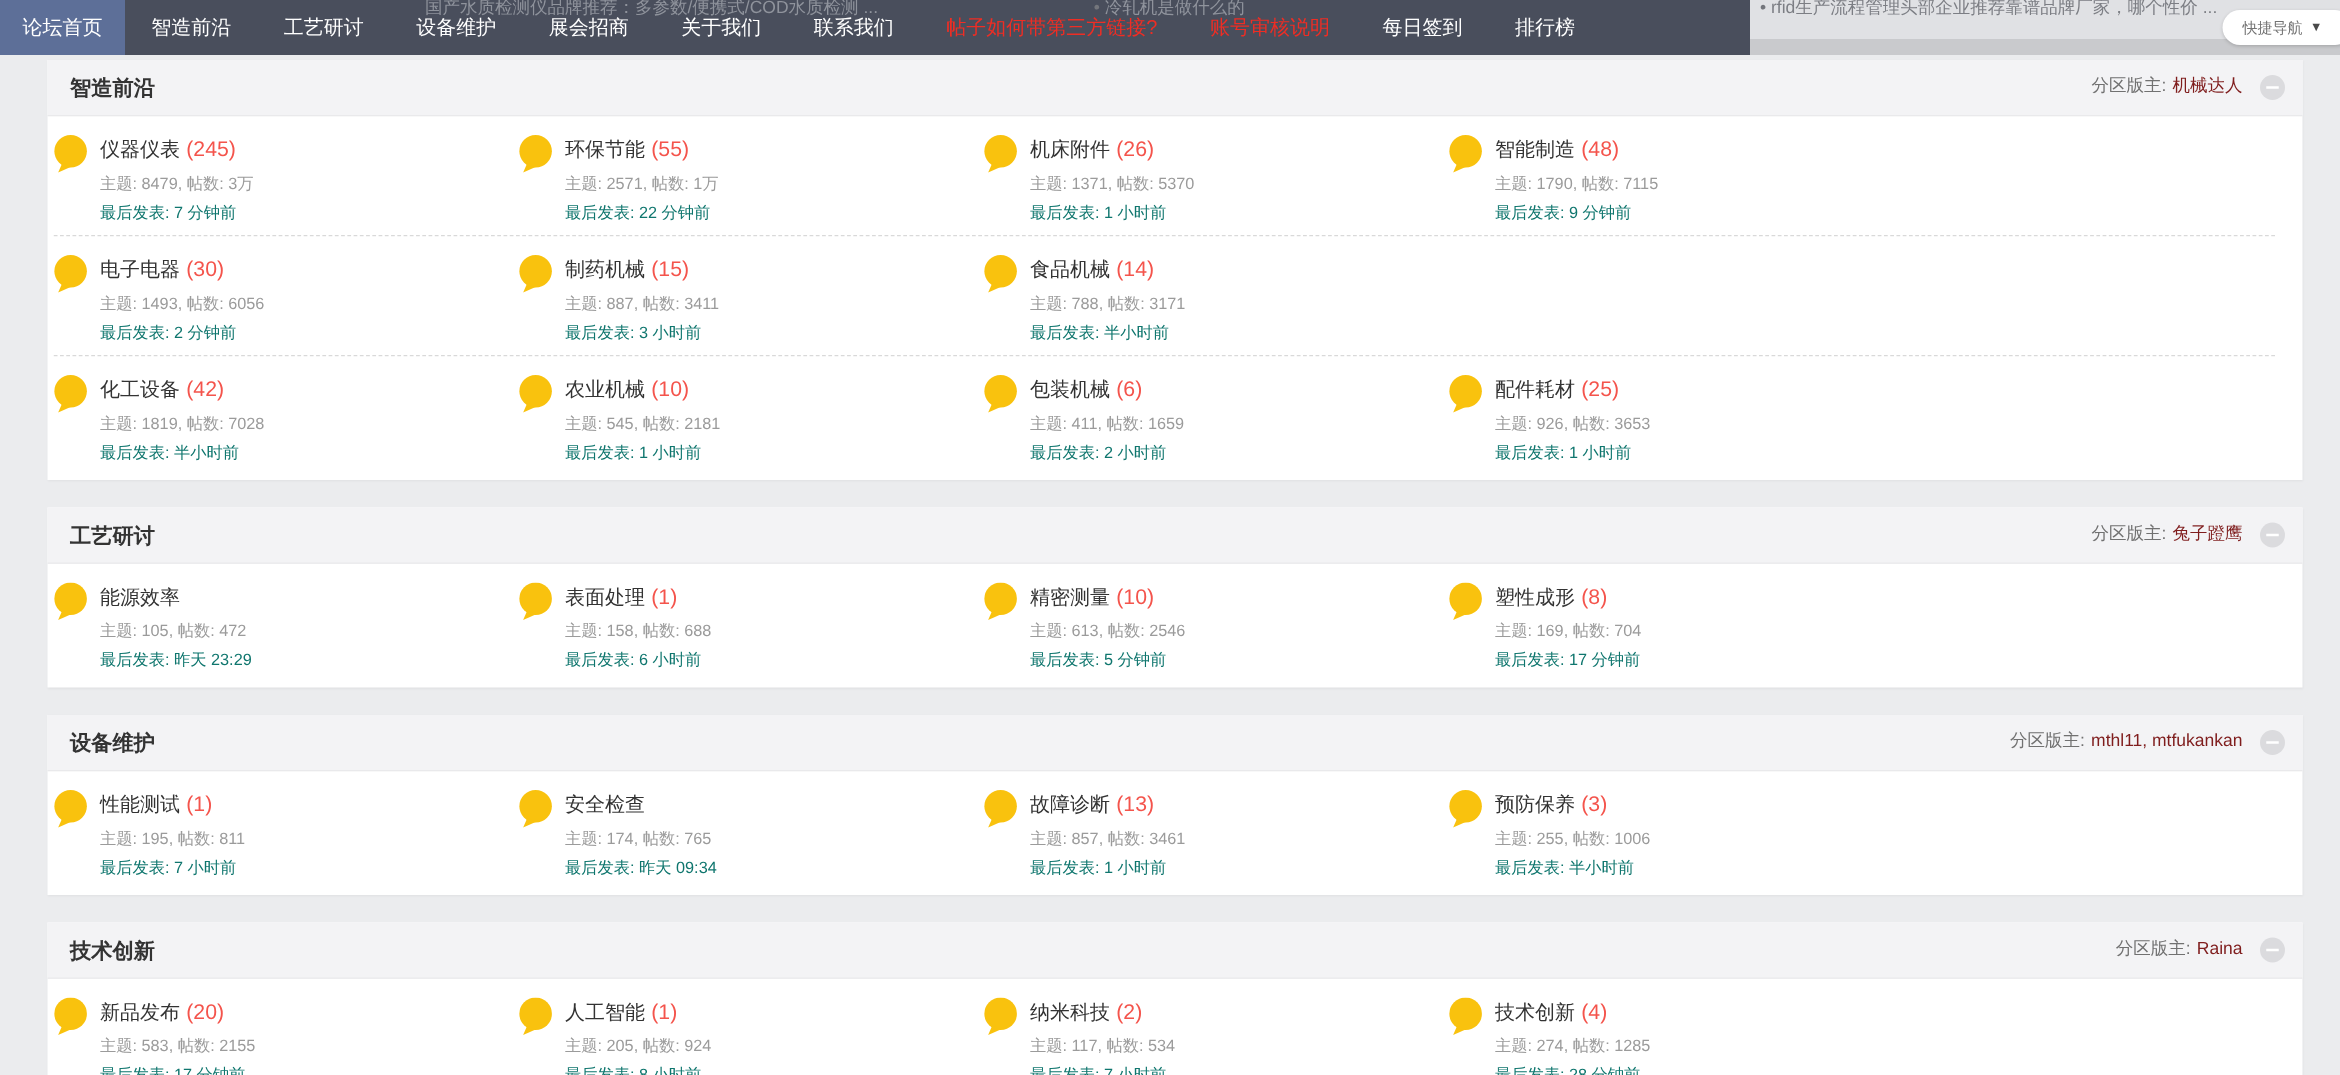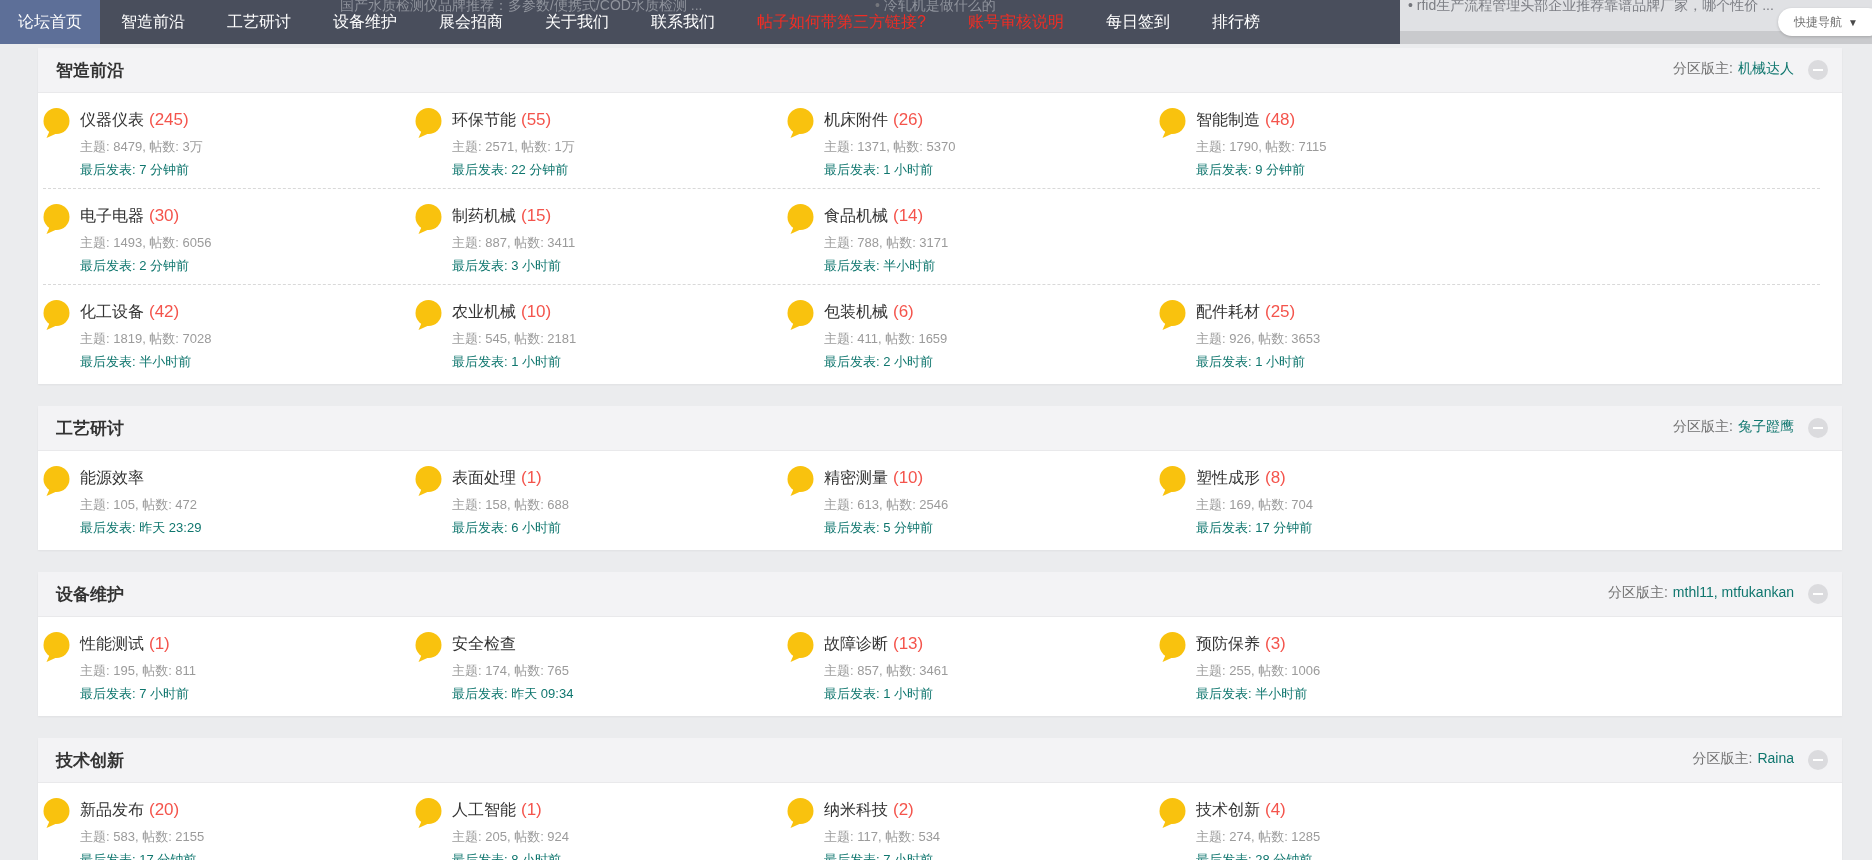--- a/index.html
+++ b/index.html
@@ -27,21 +27,21 @@
   .quick-nav .qn-label{font-size:12px;color:#737373;}
   .quick-nav .caret{font-size:10px;color:#4a4a4a;margin-left:6px;}
   
   .main{margin-top:4px;}
   .section{margin:0 30px 0 38px;background:#ffffff;box-shadow:0 1px 2px rgba(0,0,0,.05);}
   .section + .section{margin-top:22px;}
   .sec-header{height:44px;display:flex;align-items:center;background:#f3f3f5;border-bottom:1px solid #e9e9eb;padding:0 14px 0 18px;}
   .sec-title{margin:0;font-size:17px;font-weight:bold;color:#333333;cursor:pointer;}
   .sec-right{margin-left:auto;display:flex;align-items:flex-start;font-size:14px;}
   .mod-prefix{color:#717171;}
-  .mod-names{color:#0f766e;margin-left:5px;cursor:pointer;text-decoration:none;}
+  .mod-names{color:#7f1d1d;margin-left:5px;cursor:pointer;text-decoration:none;}
   .collapse-btn{width:20px;height:20px;border-radius:50%;background:#dbdbde;margin-left:14px;position:relative;cursor:pointer;flex:0 0 auto;}
   .collapse-btn .minus{position:absolute;left:5px;top:9px;width:10px;height:2px;background:#ffffff;}
   .sec-body{padding:0 0 4px 5px;}
   .forum-row{display:grid;grid-template-columns:repeat(4,372px);padding:14px 0 10px;}
   .forum-row:not(:last-child){border-bottom:1px dashed #d9d9d9;margin-right:22px;}
   .forum-cell{display:flex;align-items:flex-start;}
   .forum-icon{flex:0 0 auto;margin-top:1px;cursor:pointer;line-height:0;}
   .forum-info{margin-left:10px;}
   .forum-title-line{height:26px;display:flex;align-items:center;}
   .forum-name{font-size:16px;color:#333333;cursor:pointer;text-decoration:none;}

